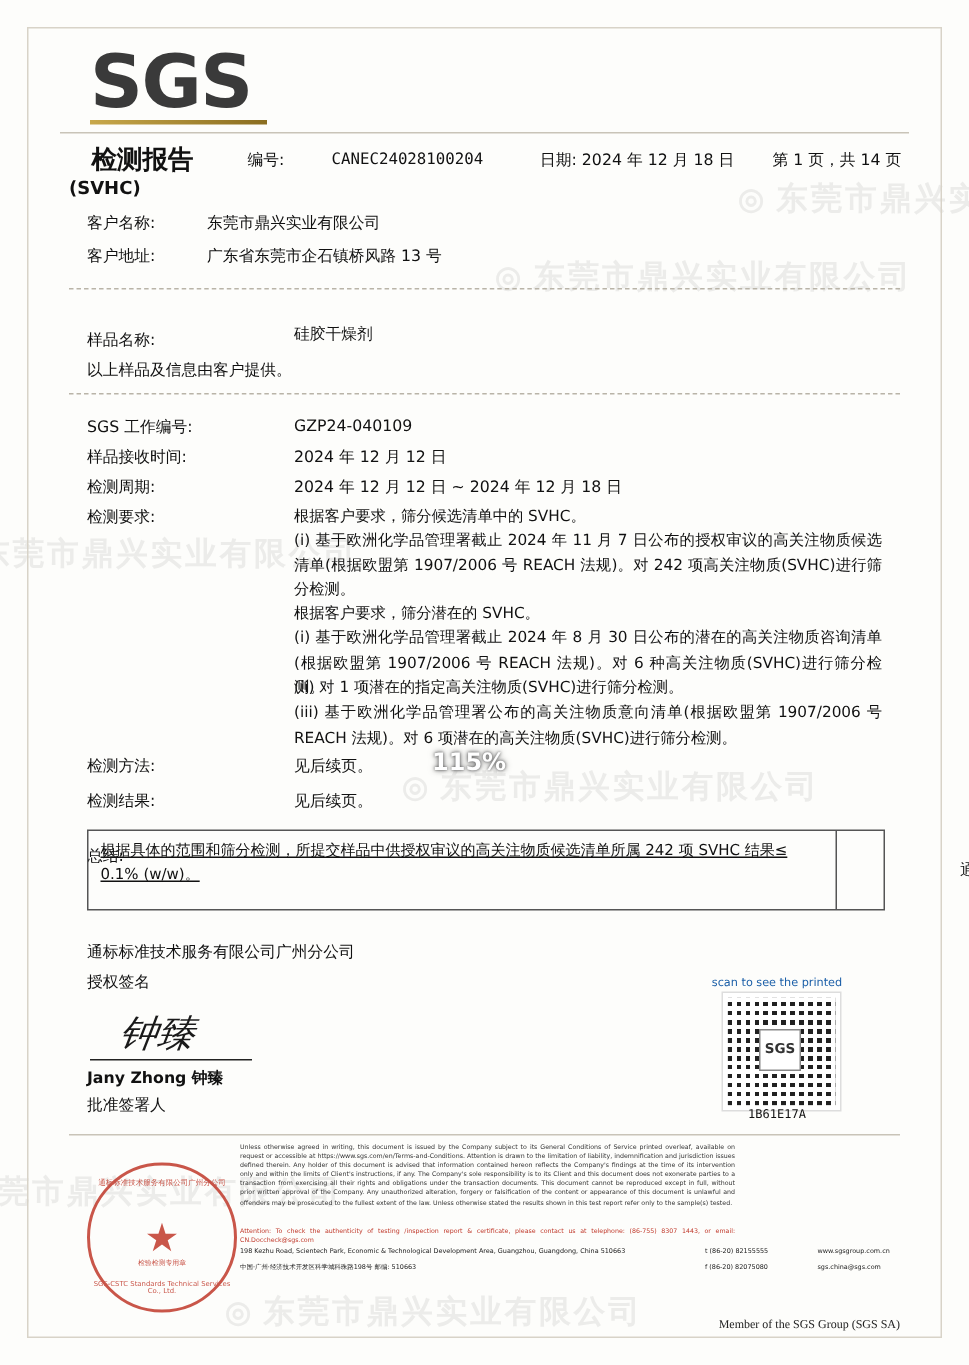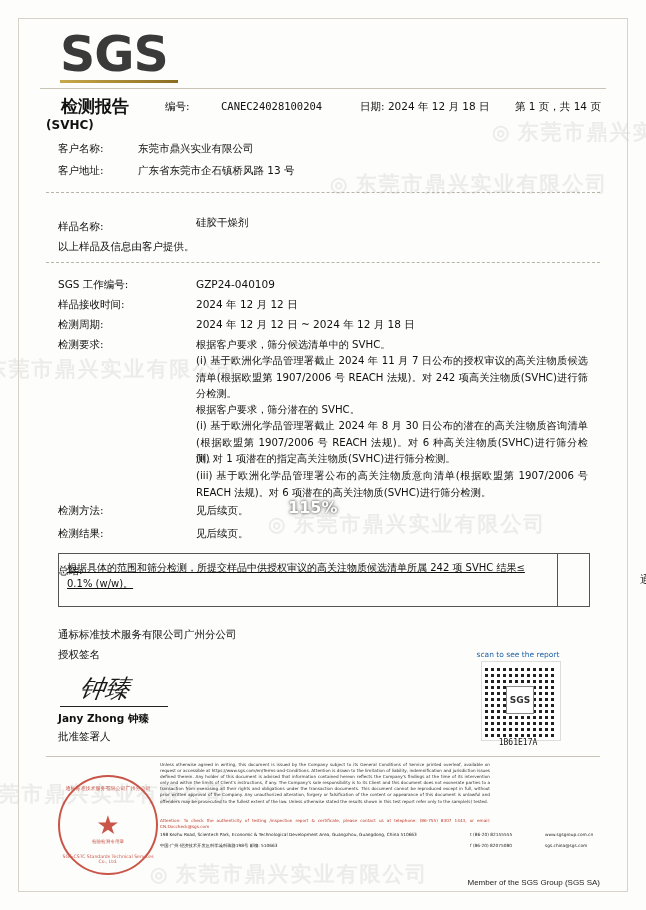--- a/index.html
+++ b/index.html
@@ -163,21 +163,21 @@
     font-size:4.3px;line-height:1.5;color:#222;
     font-family:"DejaVu Sans",sans-serif;
   }
   .foot-contact{
     position:absolute;left:470px;top:832px;width:120px;
     font-size:4.3px;line-height:1.5;color:#222;
     font-family:"DejaVu Sans",sans-serif;
   }
   .member{
     position:absolute;right:46px;top:878px;
-    font-size:8px;font-family:Liberation Sans, sans-serif;color:#222;
+    font-size:8px;font-family:Liberation Serif, serif;color:#222;
   }
   
   .seal{
     position:absolute;left:58px;top:775px;width:96px;height:96px;
     border-radius:50%;
     border:2px solid #c0392b;
     opacity:.85;
   }
   .seal .star{
     position:absolute;left:50%;top:50%;transform:translate(-50%,-50%);
@@ -269,21 +269,21 @@
     <div class="concl-pass">通过</div>
   </div>
 
   <div class="val" style="left:58px;top:628px;">通标标准技术服务有限公司广州分公司</div>
   <div class="val" style="left:58px;top:648px;">授权签名</div>
   <div class="sig-script">钟臻</div>
   <div class="sig-underline"></div>
   <div class="val" style="left:58px;top:712px;font-weight:bold;">Jany Zhong 钟臻</div>
   <div class="val" style="left:58px;top:730px;">批准签署人</div>
 
-  <div class="qr-cap">scan to see the report</div>
+  <div class="qr-cap">scan to see the printed</div>
   <div class="qr"></div>
   <div class="qr-center">SGS</div>
   <div class="qr-code">1B61E17A</div>
 
   <div class="foot-rule"></div>
 
   <div class="seal">
     <div class="txt-top">通标标准技术服务有限公司广州分公司</div>
     <div class="star">★</div>
     <div class="txt-mid">检验检测专用章</div>

